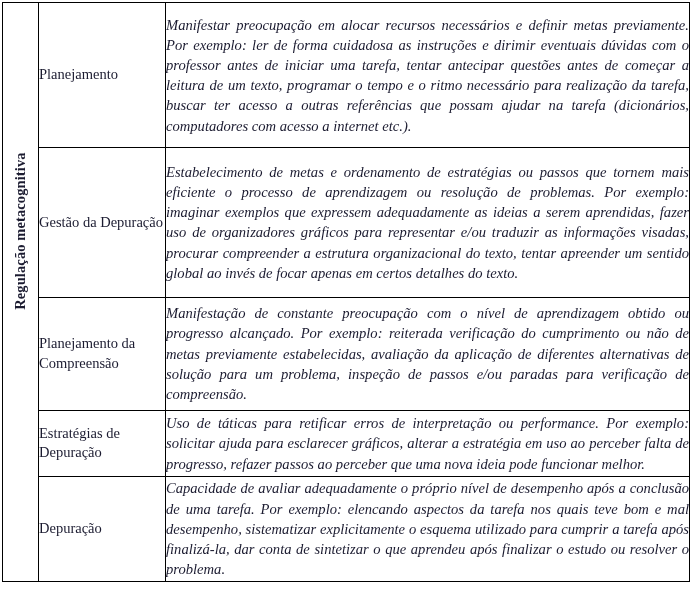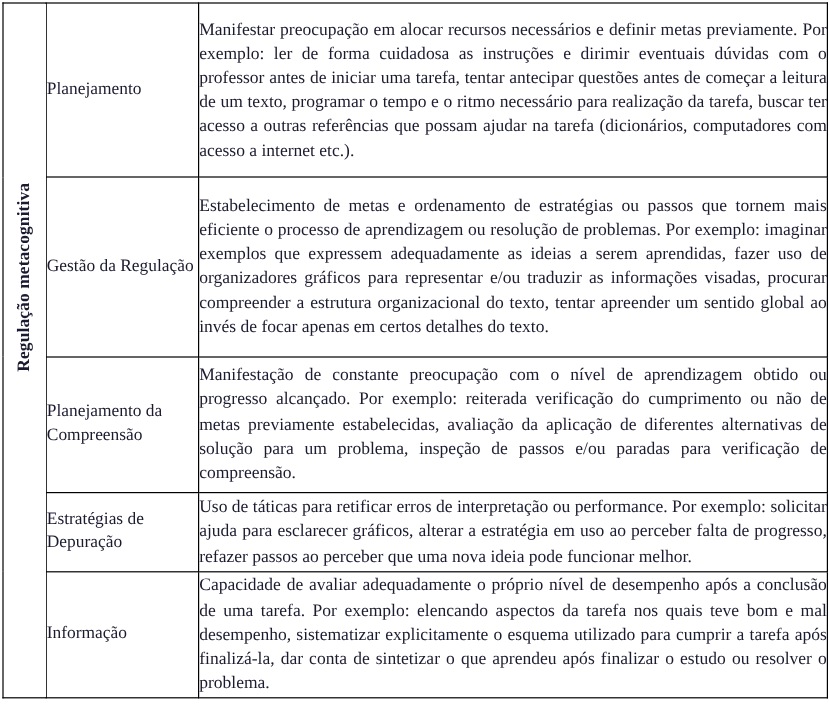--- a/index.html
+++ b/index.html
@@ -71,20 +71,21 @@
     padding: 6px 9px 6px 10px;
     font-size: 14.6px;
     line-height: 20.2px;
     text-align: justify;
     text-justify: inter-word;
     vertical-align: top;
     hyphens: none;
   }
   td.desc p {
     margin: 0;
+    font-style: italic;
   }
 
   
   tr.r1 { height: 141px; }
   tr.r2 { height: 145px; }
   tr.r3 { height: 110px; }
   tr.r4 { height: 64px; }
   tr.r5 { height: 101px; }
 </style>
 </head>
@@ -99,21 +100,21 @@
         </td>
         <td class="cat">
           <span>Planejamento</span>
         </td>
         <td class="desc">
           <p>Manifestar preocupação em alocar recursos necessários e definir metas previamente. Por exemplo:  ler de forma cuidadosa as instruções e dirimir eventuais dúvidas com o professor antes de iniciar uma tarefa, tentar antecipar questões antes de começar a leitura de um texto, programar o tempo e o ritmo necessário para realização da tarefa, buscar ter acesso a outras referências que possam ajudar na tarefa (dicionários, computadores com acesso a internet etc.).</p>
         </td>
       </tr>
       <tr class="r2">
         <td class="cat">
-          <span>Gestão da Regulação</span>
+          <span>Gestão da Depuração</span>
         </td>
         <td class="desc">
           <p>Estabelecimento de metas e ordenamento de estratégias ou passos que tornem mais eficiente o processo de aprendizagem ou resolução de problemas. Por exemplo: imaginar exemplos que expressem adequadamente as ideias a serem aprendidas, fazer uso de organizadores gráficos para representar e/ou traduzir as informações visadas, procurar compreender a estrutura organizacional do texto, tentar apreender um sentido global ao invés de focar apenas em certos detalhes do texto.</p>
         </td>
       </tr>
       <tr class="r3">
         <td class="cat">
           <span>Planejamento da Compreensão</span>
         </td>
         <td class="desc">
@@ -123,21 +124,21 @@
       <tr class="r4">
         <td class="cat">
           <span>Estratégias de Depuração</span>
         </td>
         <td class="desc">
           <p>Uso de táticas para retificar erros de interpretação ou performance. Por exemplo:  solicitar ajuda para esclarecer gráficos, alterar a estratégia em uso ao perceber falta de progresso, refazer passos ao perceber que uma nova ideia pode funcionar melhor.</p>
         </td>
       </tr>
       <tr class="r5">
         <td class="cat">
-          <span>Informação</span>
+          <span>Depuração</span>
         </td>
         <td class="desc">
           <p>Capacidade de avaliar adequadamente o próprio nível de desempenho após a conclusão de uma tarefa. Por exemplo: elencando aspectos da tarefa nos quais teve bom e mal desempenho, sistematizar explicitamente o esquema utilizado para cumprir a tarefa após finalizá-la, dar conta de sintetizar o que aprendeu após finalizar o estudo ou resolver o problema.</p>
         </td>
       </tr>
     </tbody>
   </table>
 </div>
 
 </body></html>

